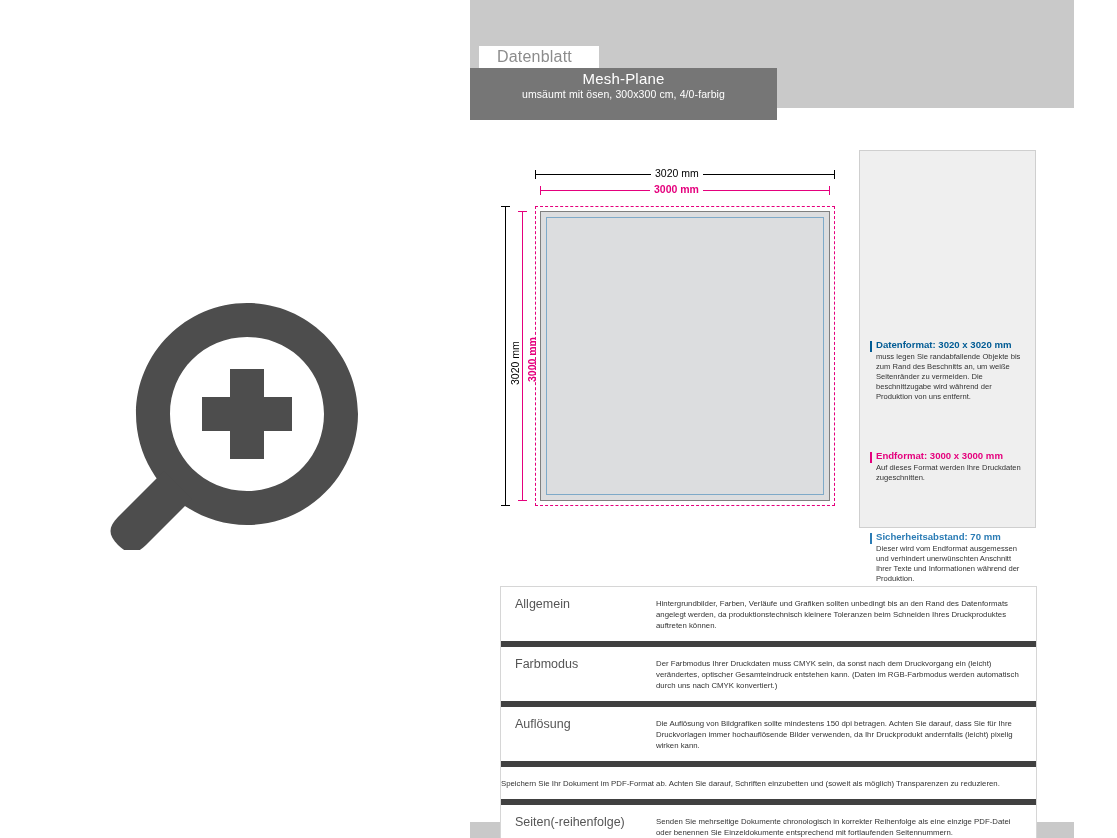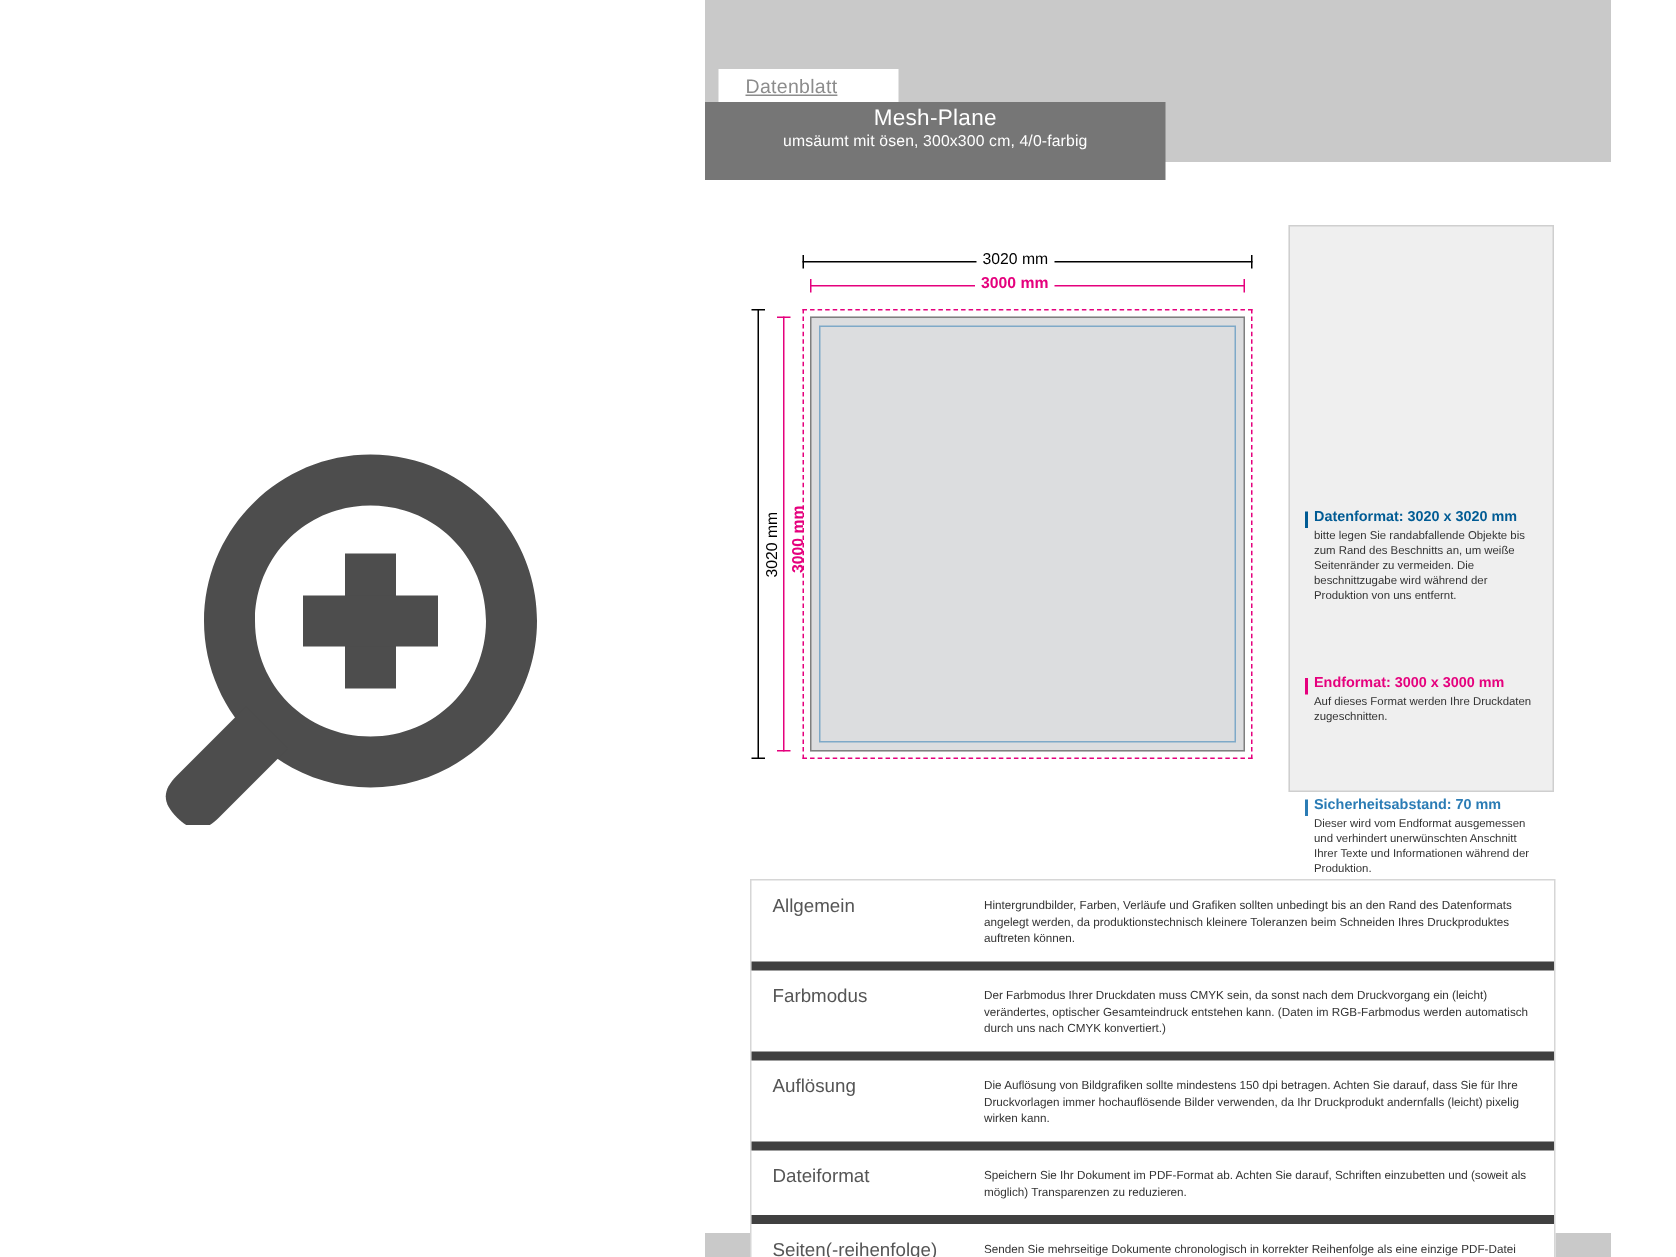--- a/index.html
+++ b/index.html
@@ -24,24 +24,23 @@
   }
   #page-top-band{
     position:absolute;left:0;top:0;width:604px;height:108px;background:#c9c9c9;
   }
   #page-bottom-band{
     position:absolute;left:0;top:822px;width:604px;height:16px;background:#c9c9c9;
   }
   
   #tab-datenblatt{
     position:absolute;left:9px;top:46px;width:120px;height:22px;
-    background:#ffffff;color:#8c8c8c;font-size:13px;
+    background:#ffffff;color:#8c8c8c;font-size:16px;
     display:flex;align-items:center;padding-left:18px;box-sizing:border-box;
     letter-spacing:.2px;
-    text-decoration:underline;
   }
   #title-box{
     position:absolute;left:0;top:68px;width:307px;height:52px;background:#767676;
     color:#ffffff;text-align:center;
   }
   #title-main{font-size:15px;line-height:18px;padding-top:2px;letter-spacing:.2px;}
   #title-sub{font-size:10.5px;line-height:13px;letter-spacing:.1px;}
 
   
   #drawing{position:absolute;left:0;top:150px;width:604px;height:400px;}
@@ -154,21 +153,21 @@
     <div id="rect-trim"></div>
     <div id="rect-safety"></div>
   </div>
 
   <div id="legend">
 
     <div id="legend-body">
       <div class="legend-block">
         <div class="legend-bar" style="background:#005b94;"></div>
         <div class="legend-head blue-dark">Datenformat: 3020 x 3020 mm</div>
-        <p class="legend-p">bitte legen Sie randabfallende Objekte bis zum Rand des Beschnitts an, um weiße Seitenränder zu vermeiden. Die beschnittzugabe wird während der Produktion von uns entfernt.</p>
+        <p class="legend-p">muss legen Sie randabfallende Objekte bis zum Rand des Beschnitts an, um weiße Seitenränder zu vermeiden. Die beschnittzugabe wird während der Produktion von uns entfernt.</p>
       </div>
 
       <div class="legend-block">
         <div class="legend-bar" style="background:#e5007d;"></div>
         <div class="legend-head pink">Endformat: 3000 x 3000 mm</div>
         <p class="legend-p">Auf dieses Format werden Ihre Druckdaten zugeschnitten.</p>
       </div>
 
       <div class="legend-block">
         <div class="legend-bar" style="background:#2b7cb5;"></div>
@@ -186,21 +185,20 @@
     </div>
     <div class="tip-row">
       <div class="tip-label">Farbmodus</div>
       <div class="tip-text">Der Farbmodus Ihrer Druckdaten muss CMYK sein, da sonst nach dem Druckvorgang ein (leicht) verändertes, optischer Gesamteindruck entstehen kann. (Daten im RGB-Farbmodus werden automatisch durch uns nach CMYK konvertiert.)</div>
     </div>
     <div class="tip-row">
       <div class="tip-label">Auflösung</div>
       <div class="tip-text">Die Auflösung von Bildgrafiken sollte mindestens 150 dpi betragen. Achten Sie darauf, dass Sie für Ihre Druckvorlagen immer hochauflösende Bilder verwenden, da Ihr Druckprodukt andernfalls (leicht) pixelig wirken kann.</div>
     </div>
     <div class="tip-row">
-      <div class="tip-label">Dateiformat</div>
       <div class="tip-text">Speichern Sie Ihr Dokument im PDF-Format ab. Achten Sie darauf, Schriften einzubetten und (soweit als möglich) Transparenzen zu reduzieren.</div>
     </div>
     <div class="tip-row">
       <div class="tip-label">Seiten(-reihenfolge)</div>
       <div class="tip-text">Senden Sie mehrseitige Dokumente chronologisch in korrekter Reihenfolge als eine einzige PDF-Datei oder benennen Sie Einzeldokumente entsprechend mit fortlaufenden Seitennummern.</div>
     </div>
   </div>
 </div>
 
 </body></html>

